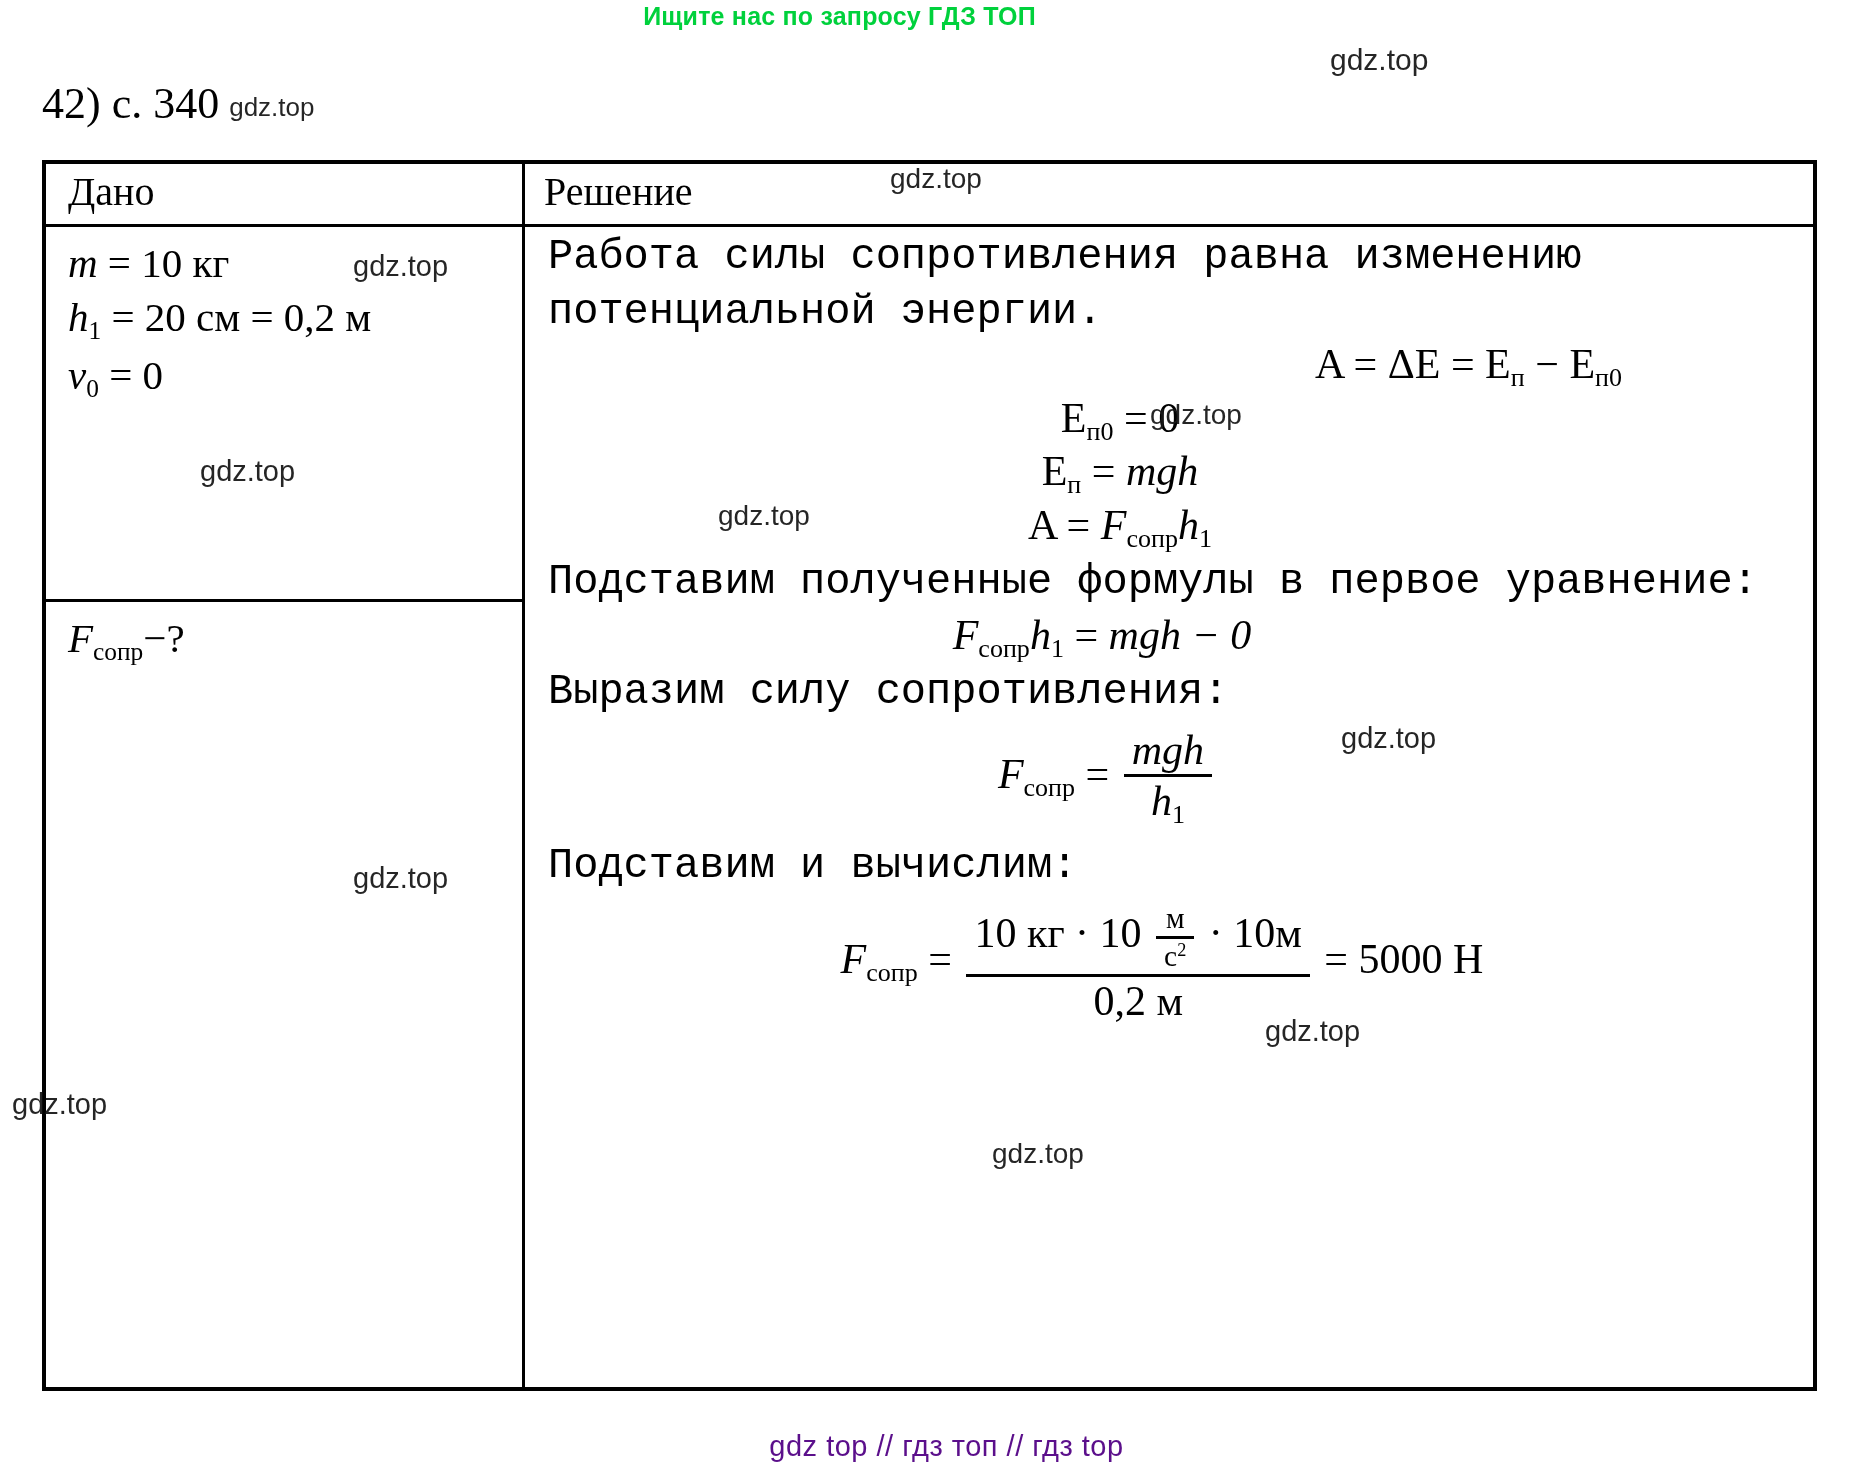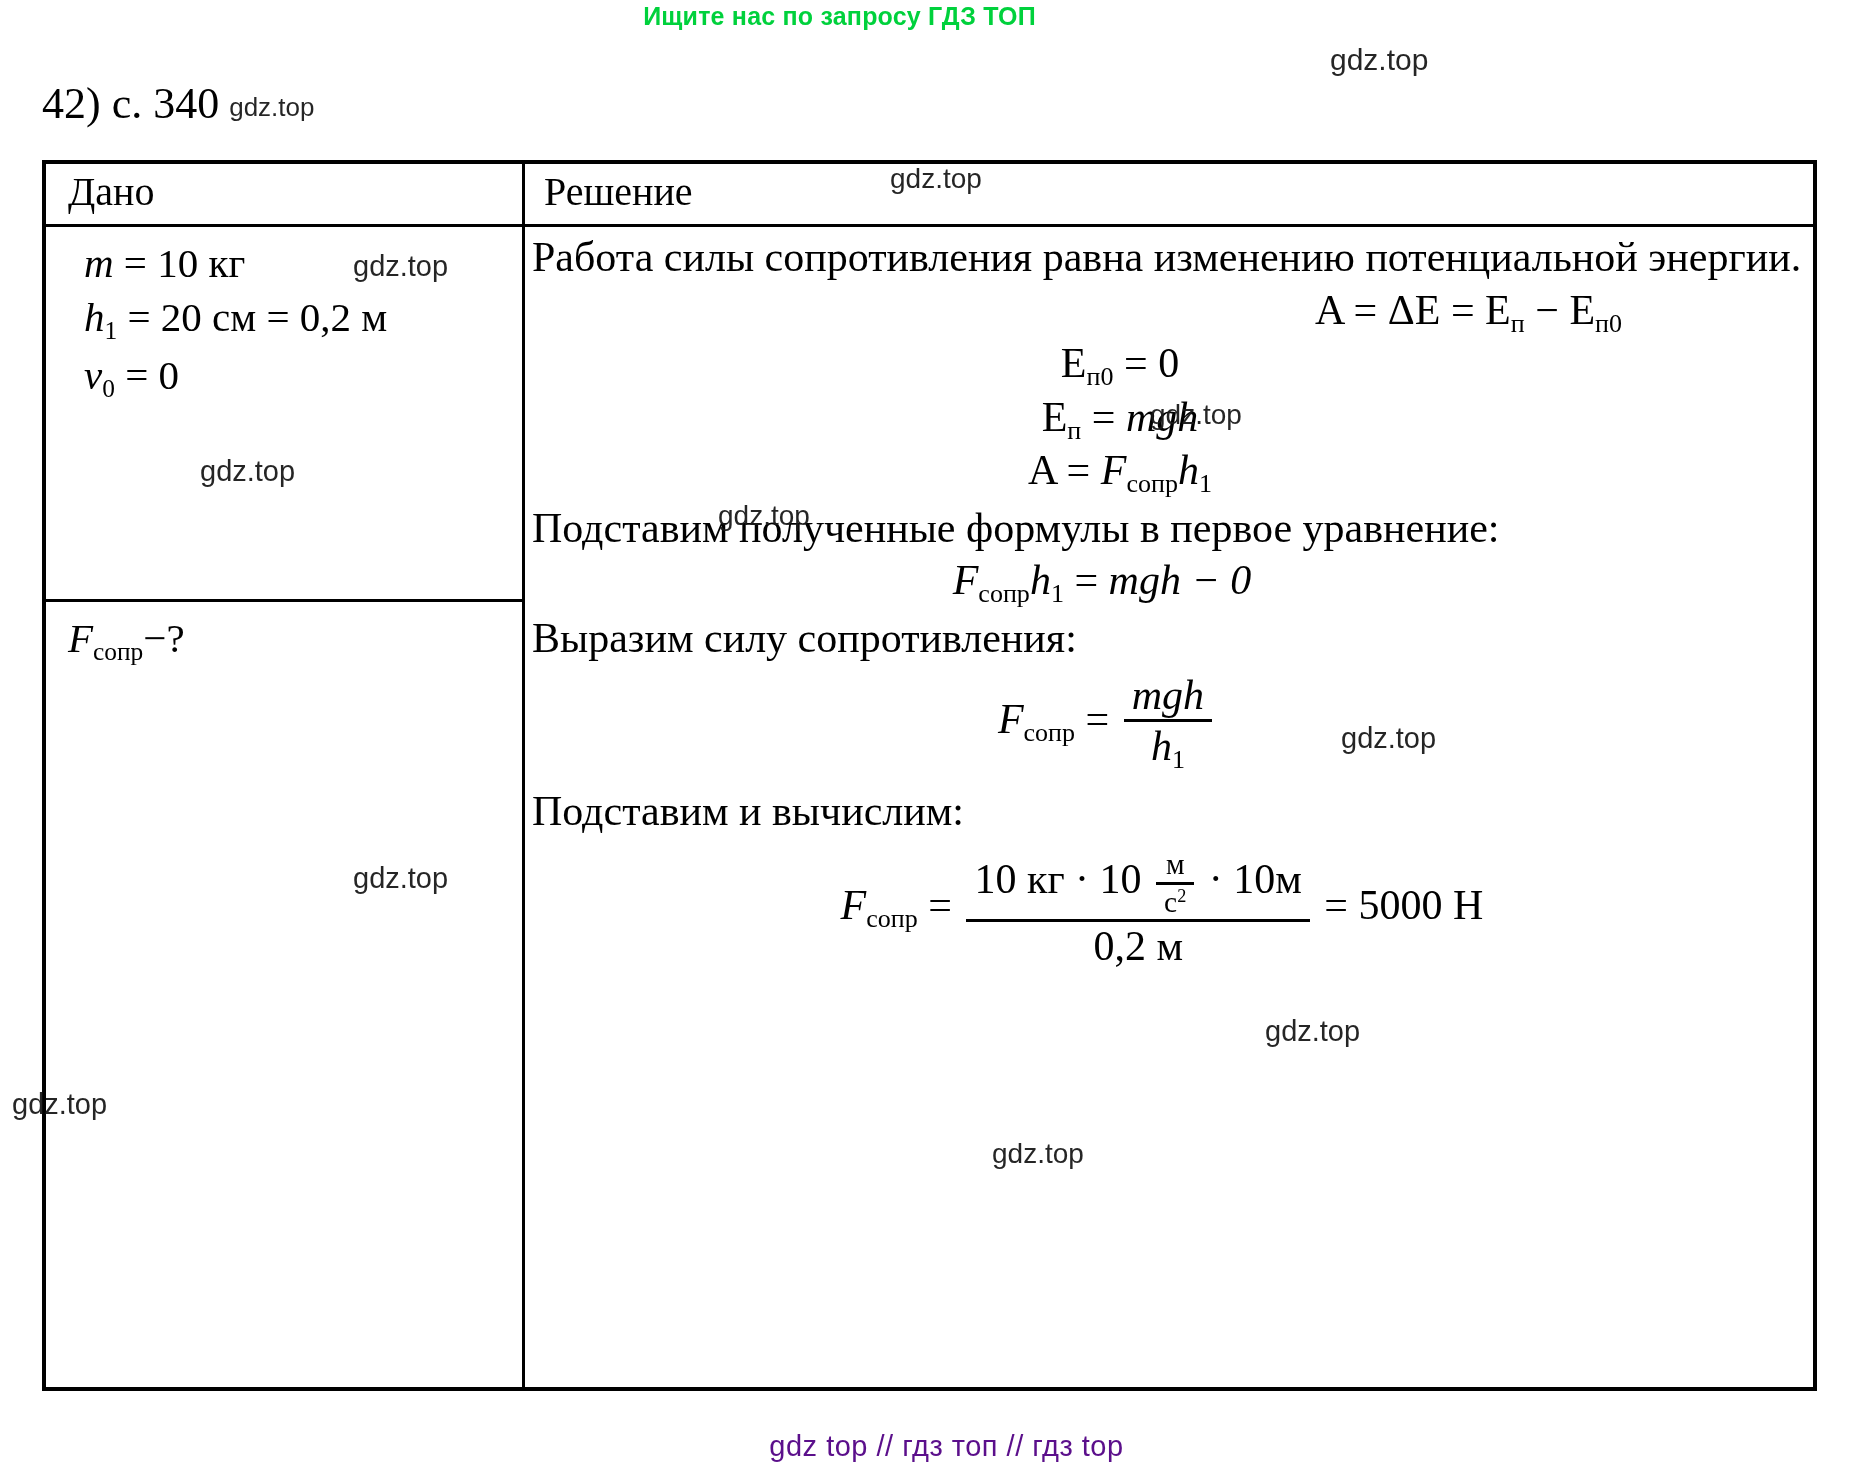--- a/index.html
+++ b/index.html
@@ -91,21 +91,21 @@
     position: absolute;
     font-size: 40px;
     line-height: 1;
   }
   #given-head { left: 22px; top: 8px; }
   #solution-head { left: 498px; top: 8px; }
 
   
   #given-list {
     position: absolute;
-    left: 38px;
+    left: 22px;
     top: 72px;
     width: 450px;
   }
   .given-line {
     font-size: 41px;
     line-height: 1.32;
     white-space: nowrap;
     font-family: "Liberation Serif", serif;
   }
   .it { font-style: italic; }
@@ -125,21 +125,22 @@
   
   #solution {
     position: absolute;
     left: 486px;
     top: 66px;
     width: 1280px;
   }
   .para {
     font-size: 42px;
     line-height: 1.30;
-    margin: 0 0 2px 0;
+    margin: 0 0 2px 16px;
+    font-family: Liberation Mono, monospace;
   }
   .eq {
     font-size: 42px;
     line-height: 1.12;
     text-align: center;
     margin: 2px 0;
     white-space: nowrap;
   }
   .eq-r  { text-align: right; padding-right: 190px; }
   .eq-r2 { text-align: center; padding-right: 104px; }

